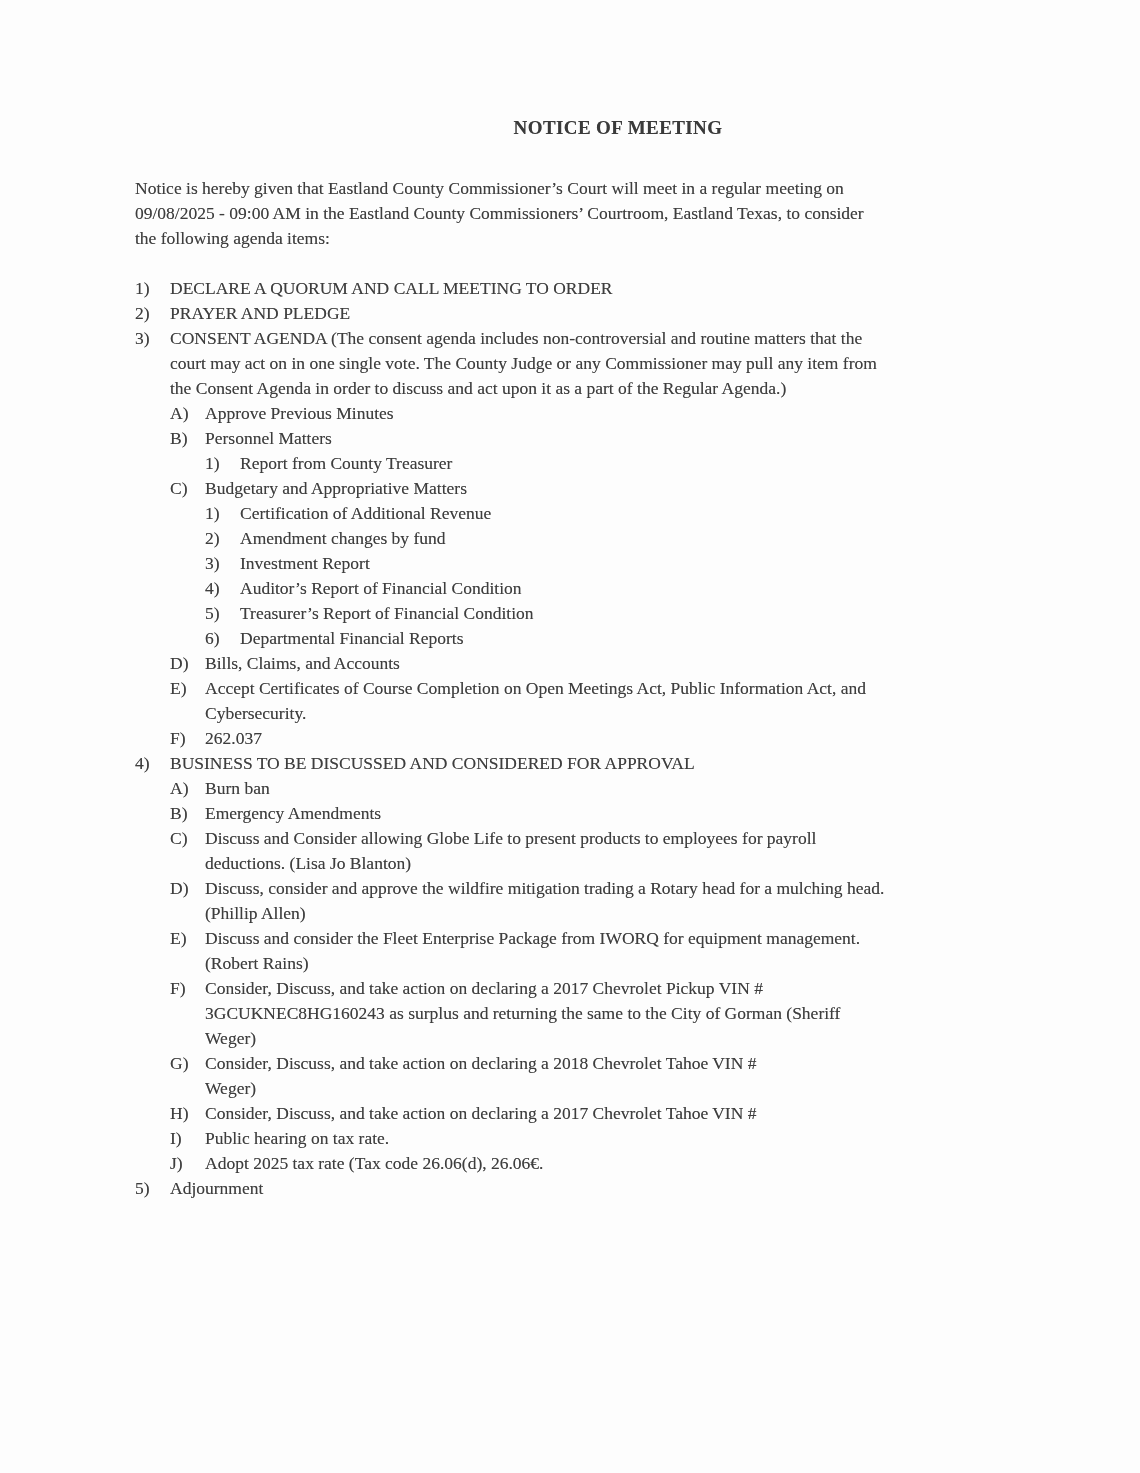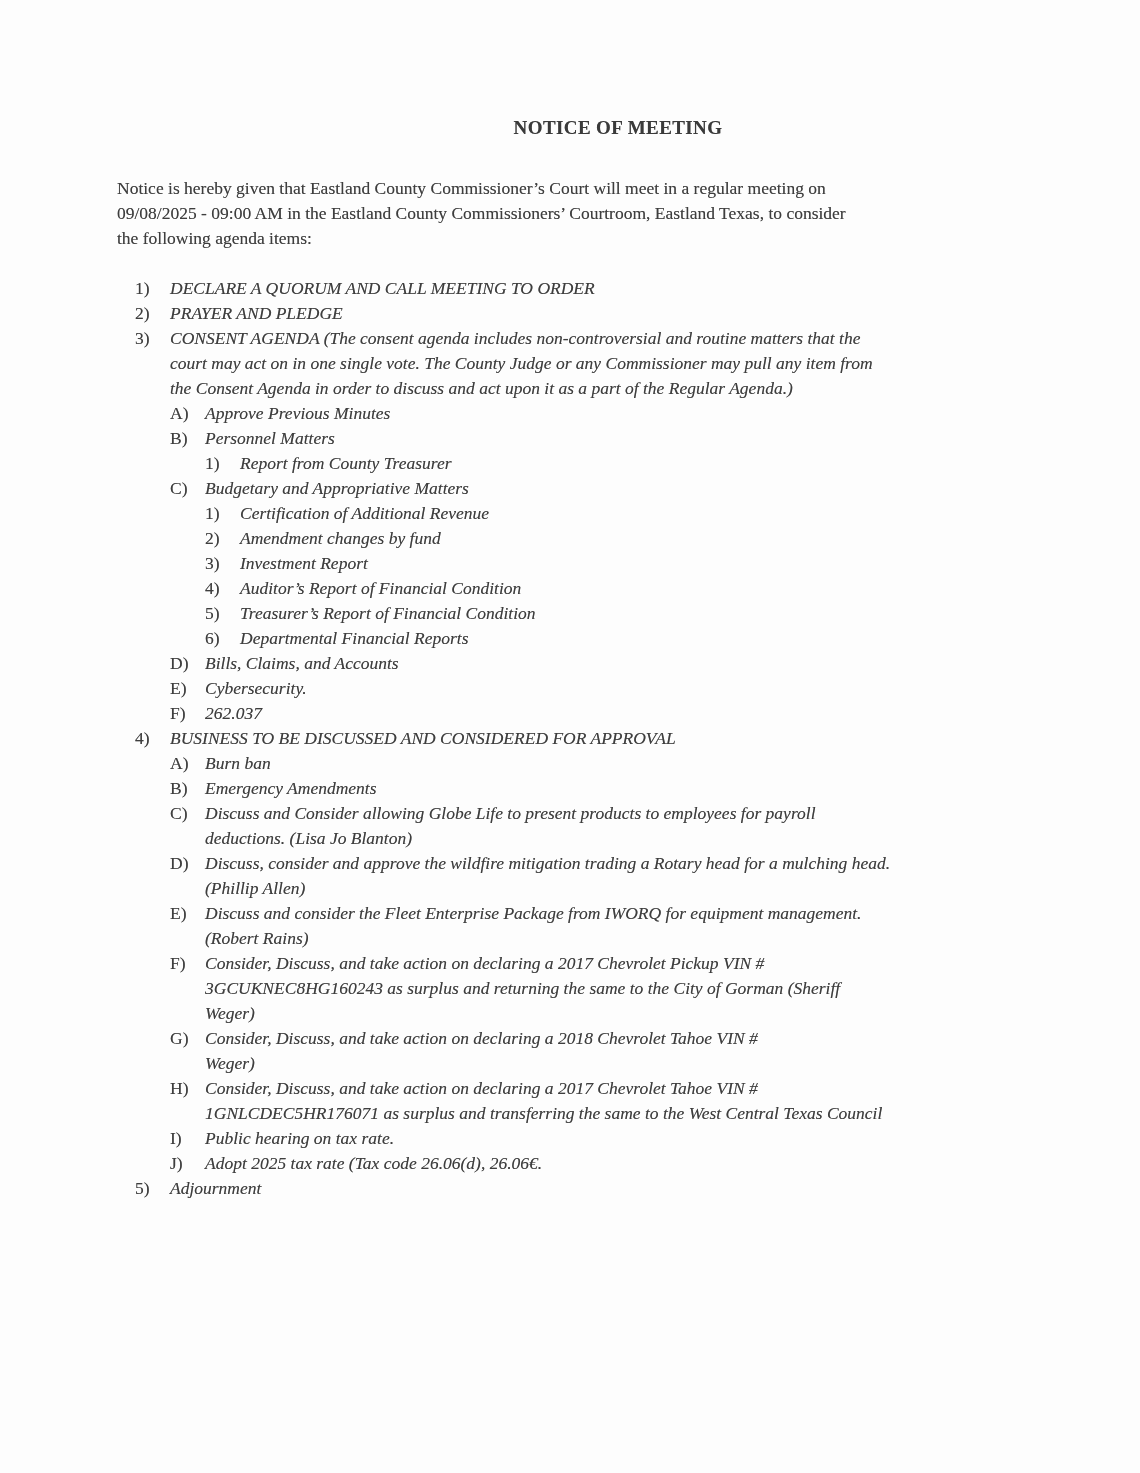--- a/index.html
+++ b/index.html
@@ -25,36 +25,36 @@
     text-align: center;
     transform: translateX(48px);
     font-size: 19px;
     font-weight: 700;
     letter-spacing: 0.4px;
     color: #3a3a3a;
   }
   .intro {
     position: absolute;
     top: 176px;
-    left: 117px;
+    left: 135px;
     font-size: 17.5px;
     line-height: 25px;
   }
   .agenda {
     position: absolute;
     top: 276px;
     left: 135px;
     font-size: 17.5px;
     line-height: 25px;
   }
   .item { display: flex; }
   .item.level-2 { margin-left: 35px; }
   .item.level-3 { margin-left: 70px; }
   .item .marker { flex: 0 0 35px; white-space: nowrap; }
-  .item .lines { flex: 1 1 auto; font-style: italic; }
+  .item .lines { flex: 1 1 auto; }
   .line { white-space: nowrap; height: 25px; }
 </style>
 </head>
 <body>
 
 <div class="page">
   <div class="title">NOTICE OF MEETING</div>
 
   <div class="intro">
       <div class="line">Notice is hereby given that Eastland County Commissioner’s Court will meet in a regular meeting on</div>
@@ -145,20 +145,21 @@
       </div>
       <div class="item level-2">
         <span class="marker">D)</span>
         <div class="lines">
           <div class="line">Bills, Claims, and Accounts</div>
         </div>
       </div>
       <div class="item level-2">
         <span class="marker">E)</span>
         <div class="lines">
+          <div class="line">Accept Certificates of Course Completion on Open Meetings Act, Public Information Act, and</div>
           <div class="line">Cybersecurity.</div>
         </div>
       </div>
       <div class="item level-2">
         <span class="marker">F)</span>
         <div class="lines">
           <div class="line">262.037</div>
         </div>
       </div>
       <div class="item level-1">
@@ -212,21 +213,20 @@
         <span class="marker">G)</span>
         <div class="lines">
           <div class="line">Consider, Discuss, and take action on declaring a 2018 Chevrolet Tahoe VIN #</div>
           <div class="line">Weger)</div>
         </div>
       </div>
       <div class="item level-2">
         <span class="marker">H)</span>
         <div class="lines">
           <div class="line">Consider, Discuss, and take action on declaring a 2017 Chevrolet Tahoe VIN #</div>
-          <div class="line">1GNLCDEC5HR176071 as surplus and transferring the same to the West Central Texas Council</div>
         </div>
       </div>
       <div class="item level-2">
         <span class="marker">I)</span>
         <div class="lines">
           <div class="line">Public hearing on tax rate.</div>
         </div>
       </div>
       <div class="item level-2">
         <span class="marker">J)</span>

